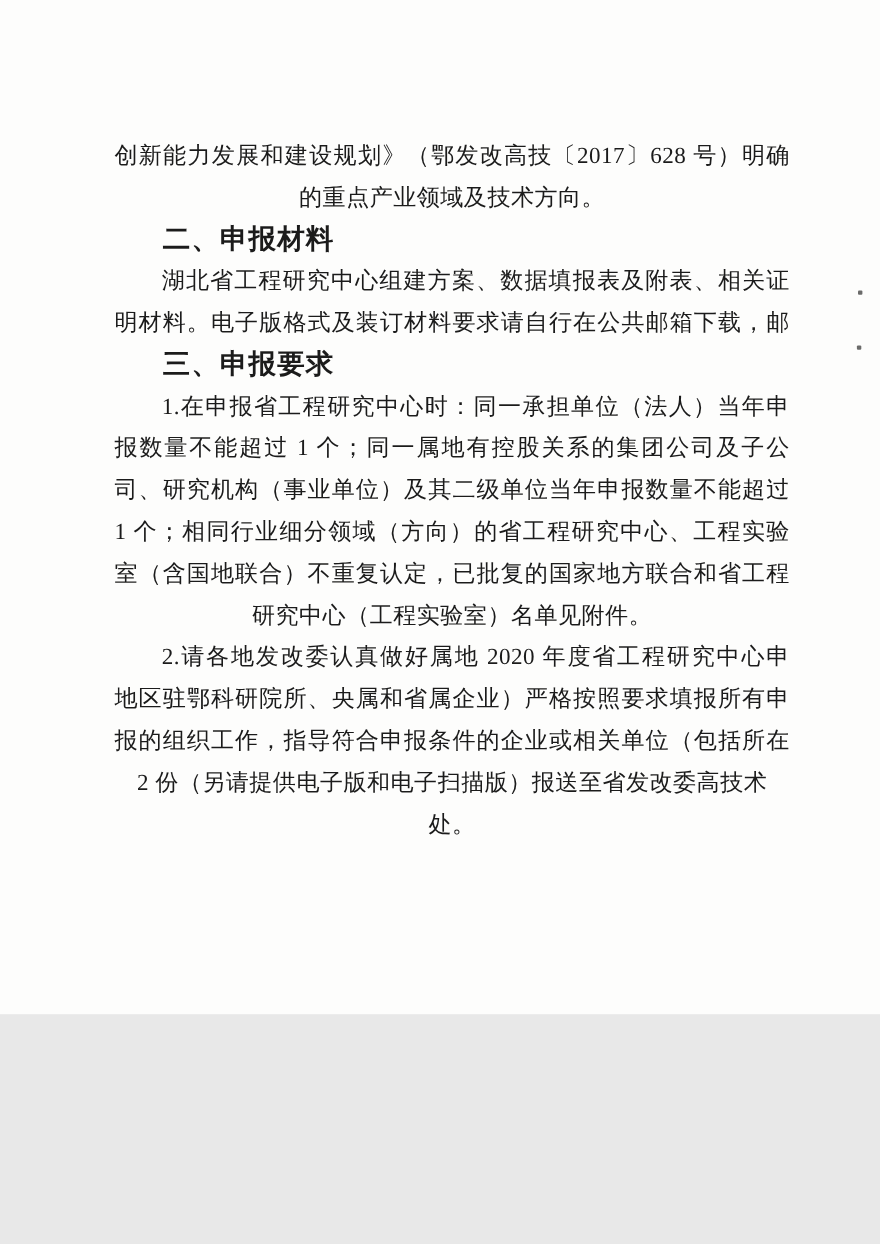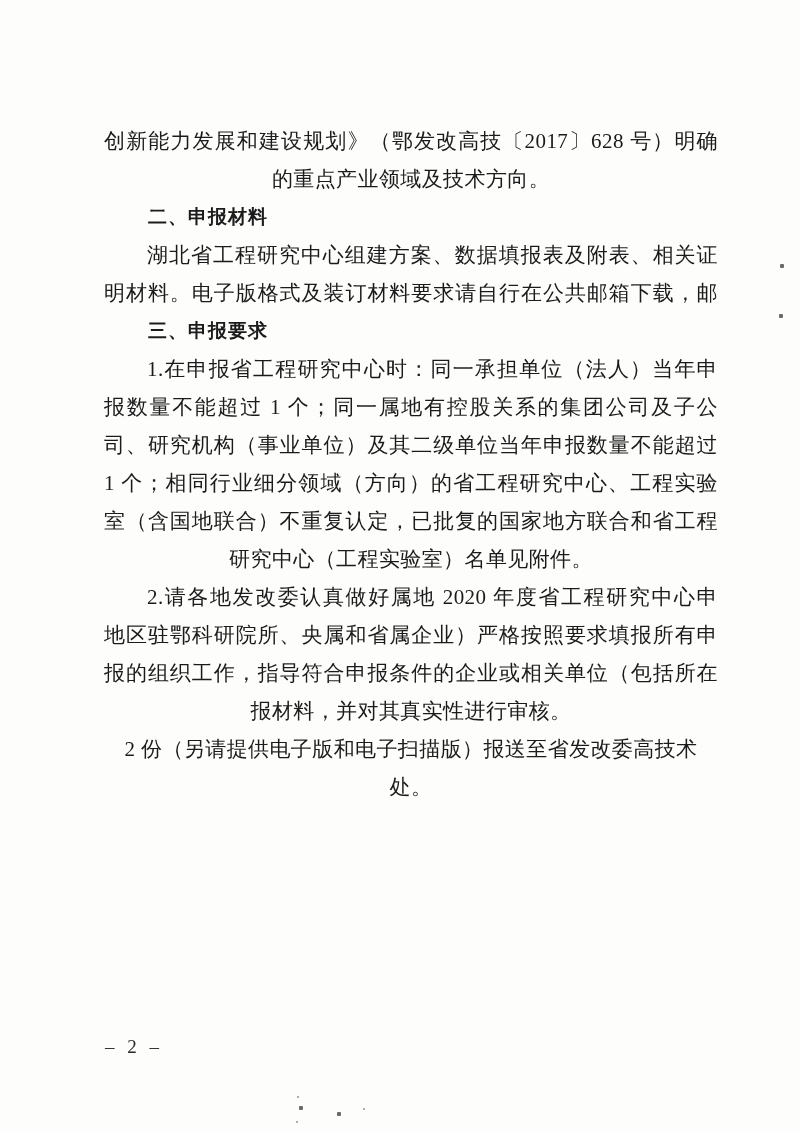--- a/index.html
+++ b/index.html
@@ -4,21 +4,21 @@
 <style>
   :root{
     --bg:#fdfdfc;
     --ink:#1b1b1b;
   }
   html,body{margin:0;padding:0;}
   body{background:#e8e8e8;}
   .page{
     position:relative;
     width:800px;
-    height:1131px;
+    height:922px;
     margin:0 auto;
     background:var(--bg);
     color:var(--ink);
     overflow:hidden;
   }
   .content{
     position:absolute;
     left:104px;
     top:122px;
     width:614px;
@@ -37,21 +37,21 @@
   }
   .line.end{
     text-align:center;
   }
   .line.indent{
     text-indent:43px;
   }
   .heading-line{
     font-family:"Liberation Sans","DejaVu Sans",sans-serif;
     font-weight:700;
-    font-size:19px;
+    font-size:25px;
     line-height:38px;
     text-indent:44px;
     letter-spacing:1px;
   }
   .page-number{
     position:absolute;
     left:105px;
     top:1036px;
     font-family:"Liberation Serif","DejaVu Serif",serif;
     font-size:19px;
@@ -101,21 +101,20 @@
       <div class="line full">司、研究机构（事业单位）及其二级单位当年申报数量不能超过</div>
       <div class="line full">1 个；相同行业细分领域（方向）的省工程研究中心、工程实验</div>
       <div class="line full">室（含国地联合）不重复认定，已批复的国家地方联合和省工程</div>
       <div class="line end">研究中心（工程实验室）名单见附件。</div>
     </section>
 
     <section class="block">
       <div class="line full indent">2.请各地发改委认真做好属地 2020 年度省工程研究中心申</div>
       <div class="line full">地区驻鄂科研院所、央属和省属企业）严格按照要求填报所有申</div>
       <div class="line full">报的组织工作，指导符合申报条件的企业或相关单位（包括所在</div>
-      <div class="line end">报材料，并对其真实性进行审核。</div>
     </section>
 
 
     <section class="block">
       <div class="line end">2 份（另请提供电子版和电子扫描版）报送至省发改委高技术处。</div>
     </section>
 
   </main>
 
   <div class="page-number">– 2 –</div>

